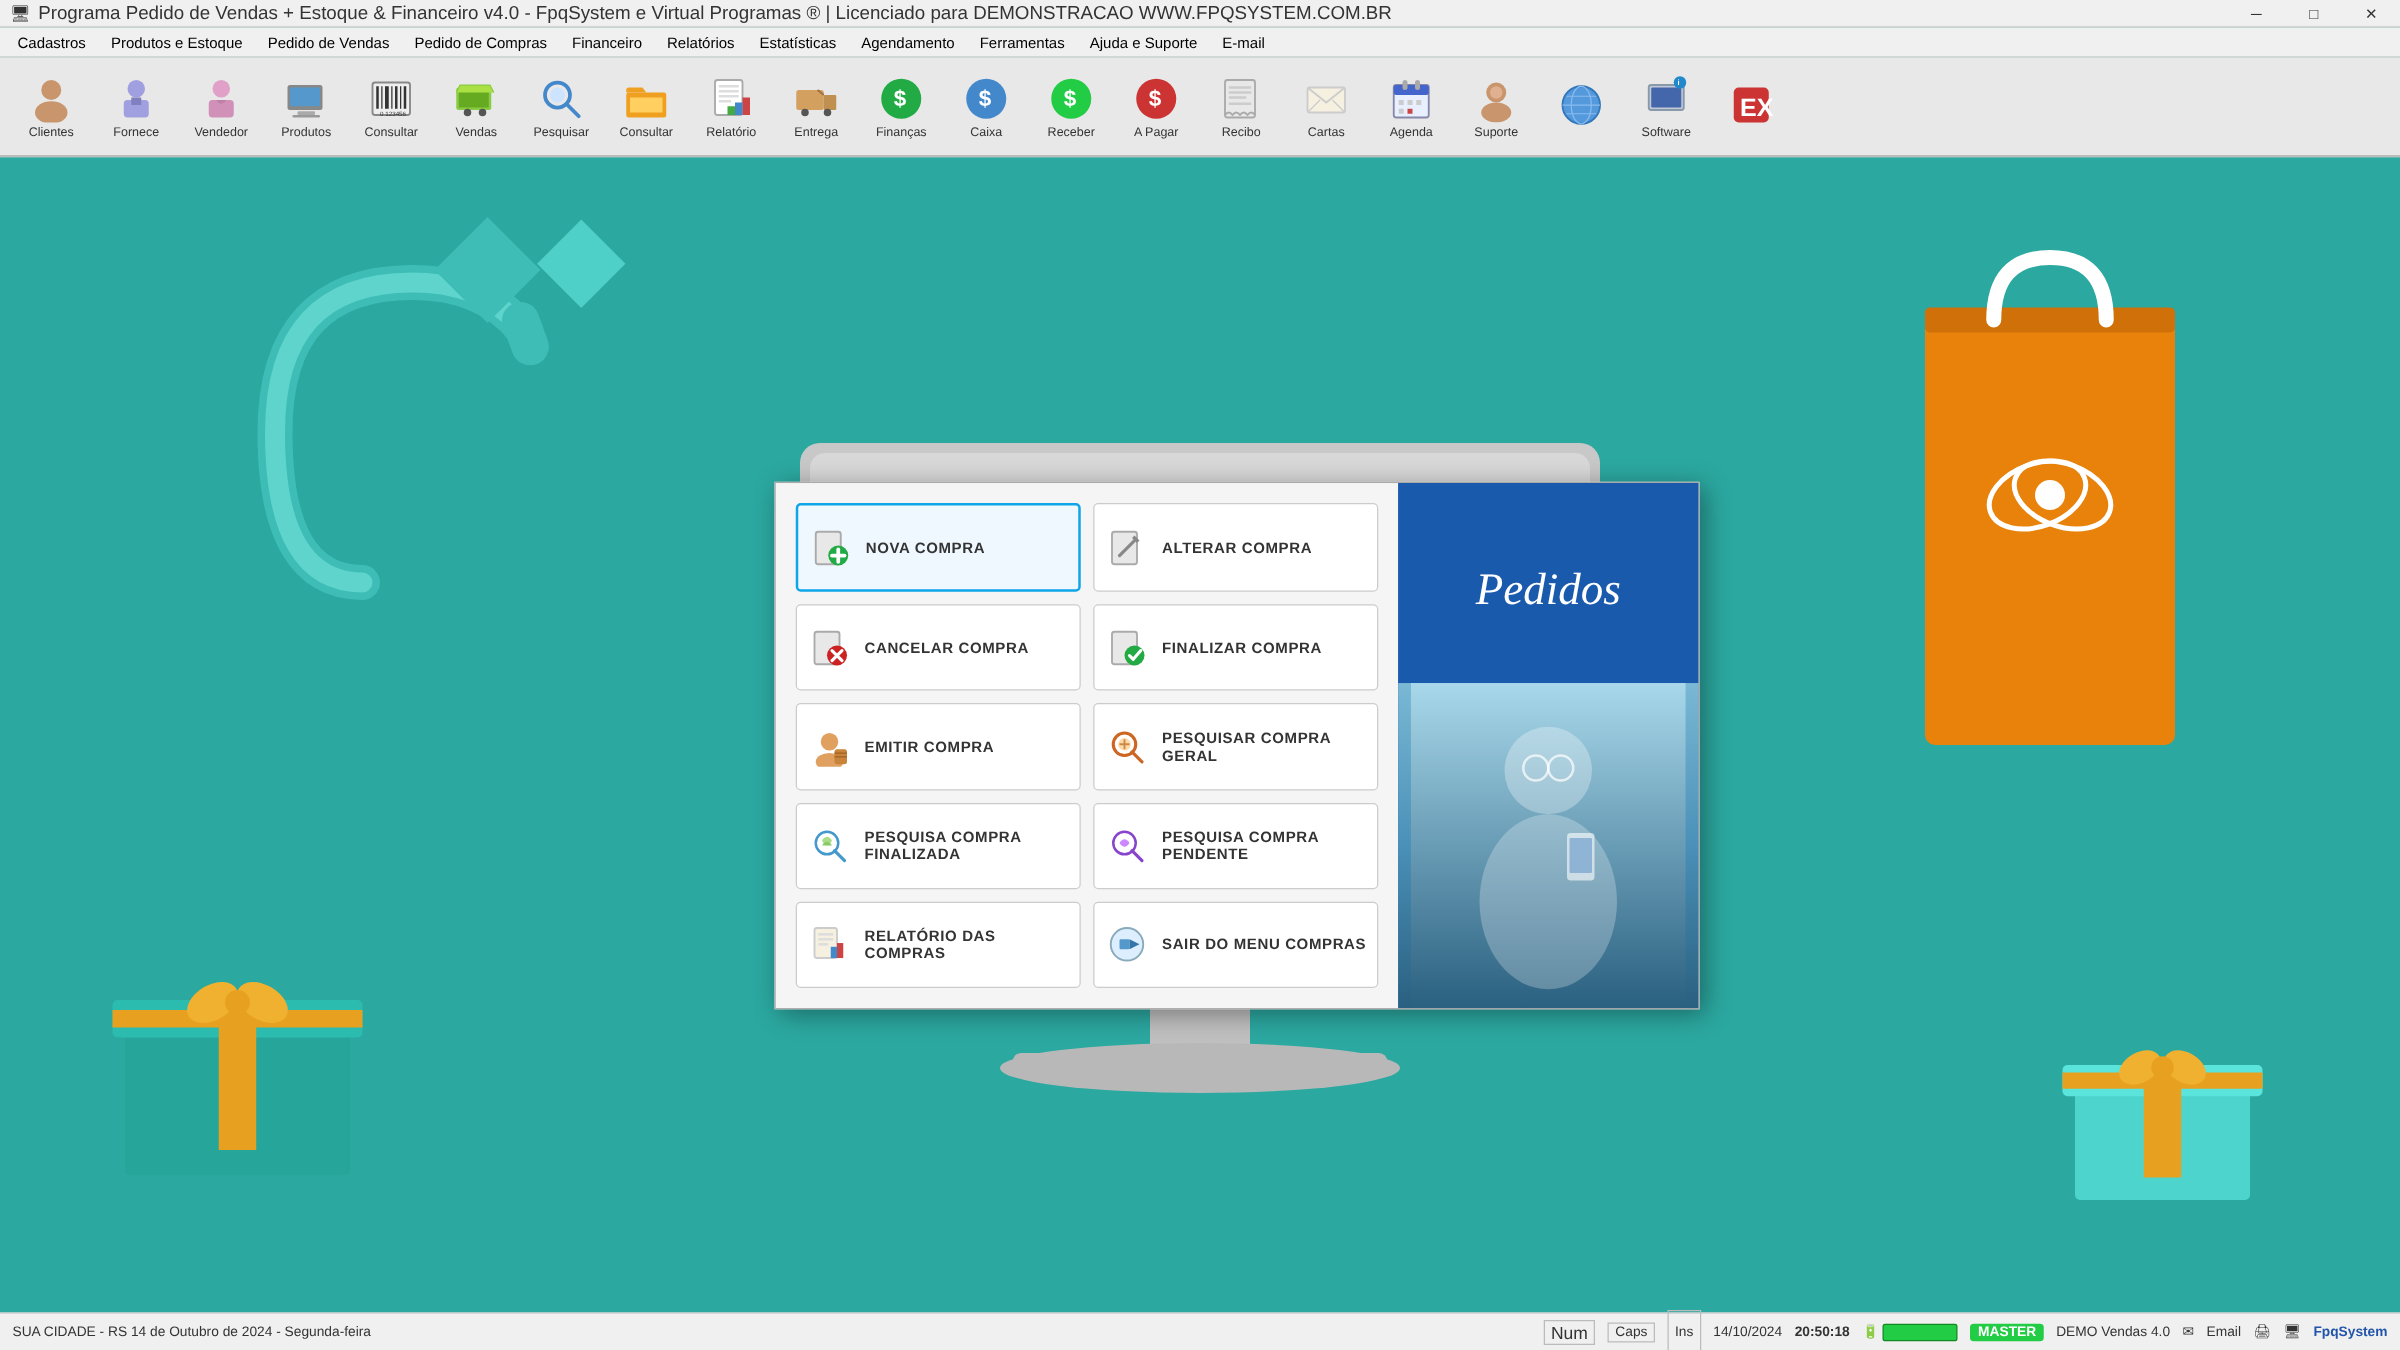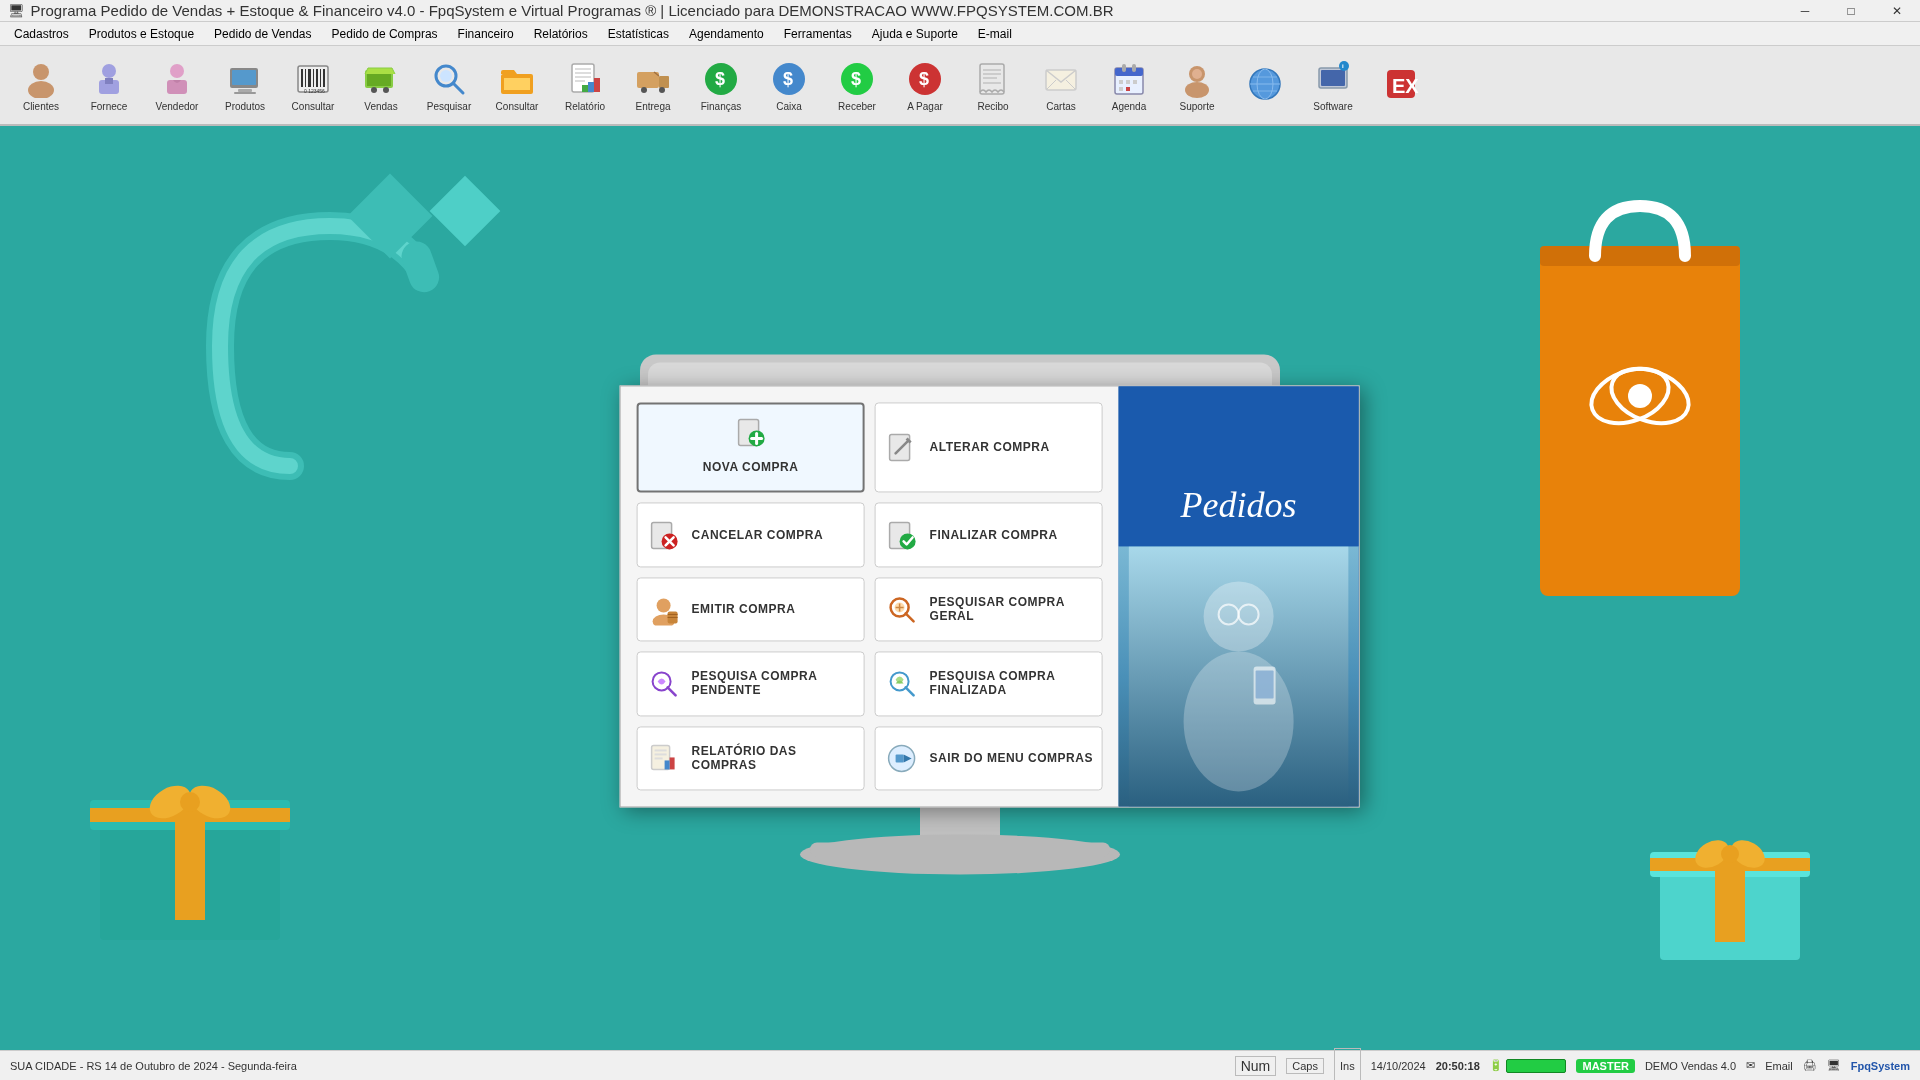--- a/index.html
+++ b/index.html
@@ -127,21 +127,21 @@
     .dialog-right-header {
       background: #1a5aad;
       color: white;
       font-size: 36px;
       font-style: italic;
       font-family: Georgia, serif;
       padding: 30px 20px 20px;
       text-align: center;
       height: 160px;
       display: flex;
-      align-items: flex-end;
+      align-items: center;
       justify-content: center;
     }
     .dialog-right-image {
       flex: 1;
       background: linear-gradient(180deg, #7ab8d4 0%, #4a90b8 50%, #2a6080 100%);
       display: flex;
       align-items: center;
       justify-content: center;
       font-size: 80px;
       color: rgba(255,255,255,0.3);
@@ -154,21 +154,21 @@
       cursor: pointer;
       display: flex;
       align-items: center;
       gap: 10px;
       font-size: 12px;
       font-weight: 600;
       color: #333;
       letter-spacing: 0.5px;
       transition: background 0.15s;
     }
-    .menu-btn.active { border: 2px solid #737373; background: #f0f8ff; flex-direction: column; }
+    .menu-btn.active { border: 2px solid #0ea5e9; background: #f0f8ff; }
     .menu-btn-icon {
       width: 36px;
       height: 36px;
       display: flex;
       align-items: center;
       justify-content: center;
       font-size: 22px;
       flex-shrink: 0;
     }
 
@@ -640,38 +640,38 @@
             <line x1="10" y1="14" x2="18" y2="14" stroke="#cc8844" stroke-width="1.5"></line>
             <line x1="14" y1="10" x2="14" y2="18" stroke="#cc8844" stroke-width="1.5"></line>
           </svg>
         </div>
         <span>PESQUISAR COMPRA GERAL</span>
       </div>
 
       <div class="menu-btn">
         <div class="menu-btn-icon">
           <svg width="32" height="32" viewBox="0 0 32 32">
-            <circle cx="14" cy="14" r="9" fill="none" stroke="#8844cc" stroke-width="2"></circle>
-            <line x1="20" y1="20" x2="28" y2="28" stroke="#8844cc" stroke-width="2.5" stroke-linecap="round"></line>
-            <path d="M10 14 Q14 8 18 14 Q14 20 10 14Z" fill="#cc88ff"></path>
-          </svg>
-        </div>
-        <span>PESQUISA COMPRA PENDENTE</span>
-      </div>
-
-      <div class="menu-btn">
-        <div class="menu-btn-icon">
-          <svg width="32" height="32" viewBox="0 0 32 32">
             <circle cx="14" cy="14" r="9" fill="none" stroke="#4499cc" stroke-width="2"></circle>
             <line x1="20" y1="20" x2="28" y2="28" stroke="#4499cc" stroke-width="2.5" stroke-linecap="round"></line>
             <path d="M10 12 Q14 6 18 12 Q14 20 10 12Z" fill="#aadd88"></path>
             <path d="M10 16 Q14 10 18 16" fill="#88cc66"></path>
           </svg>
         </div>
         <span>PESQUISA COMPRA FINALIZADA</span>
+      </div>
+
+      <div class="menu-btn">
+        <div class="menu-btn-icon">
+          <svg width="32" height="32" viewBox="0 0 32 32">
+            <circle cx="14" cy="14" r="9" fill="none" stroke="#8844cc" stroke-width="2"></circle>
+            <line x1="20" y1="20" x2="28" y2="28" stroke="#8844cc" stroke-width="2.5" stroke-linecap="round"></line>
+            <path d="M10 14 Q14 8 18 14 Q14 20 10 14Z" fill="#cc88ff"></path>
+          </svg>
+        </div>
+        <span>PESQUISA COMPRA PENDENTE</span>
       </div>
 
       <div class="menu-btn">
         <div class="menu-btn-icon">
           <svg width="32" height="32" viewBox="0 0 32 32">
             <rect x="4" y="3" width="18" height="24" rx="2" fill="#f5f0e0" stroke="#ccc" stroke-width="1.5"></rect>
             <rect x="7" y="7" width="12" height="2" fill="#ddd"></rect>
             <rect x="7" y="11" width="12" height="2" fill="#ddd"></rect>
             <rect x="7" y="15" width="8" height="2" fill="#ddd"></rect>
             <rect x="22" y="15" width="5" height="12" fill="#cc4444"></rect>

